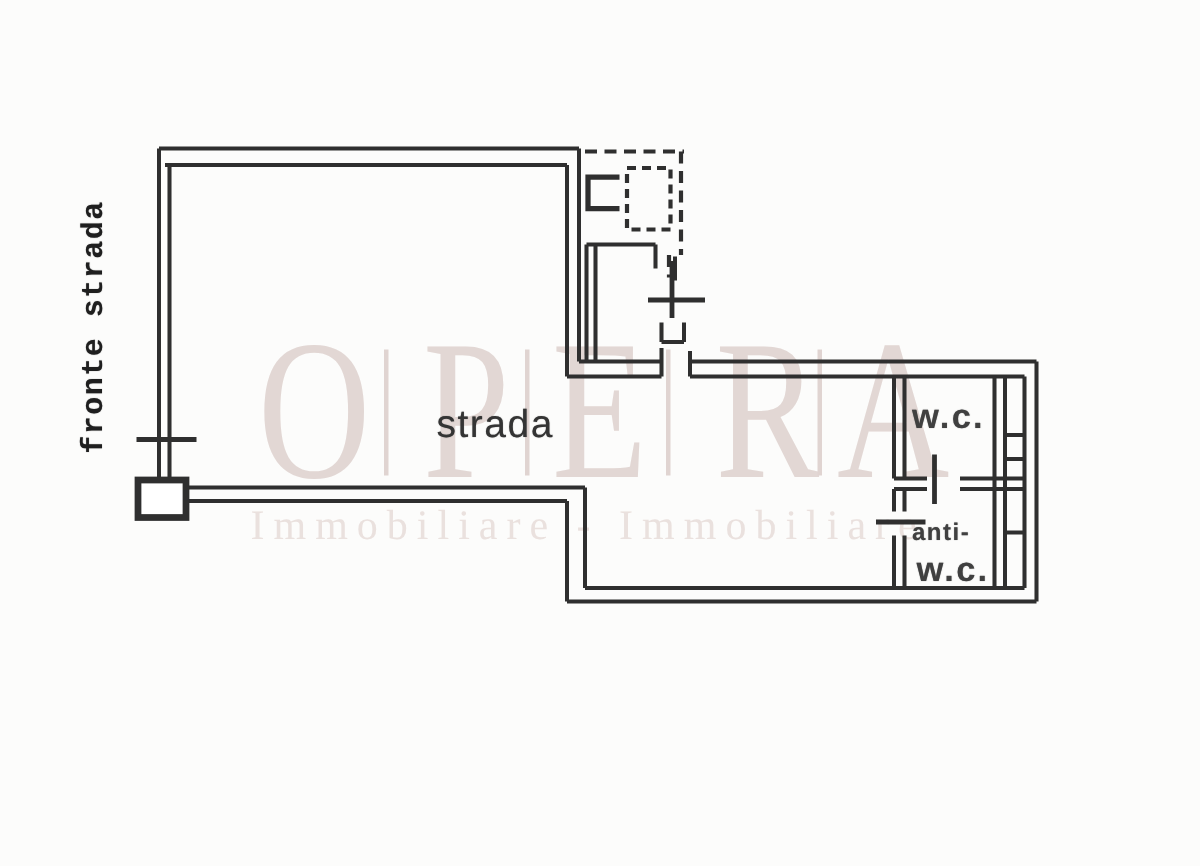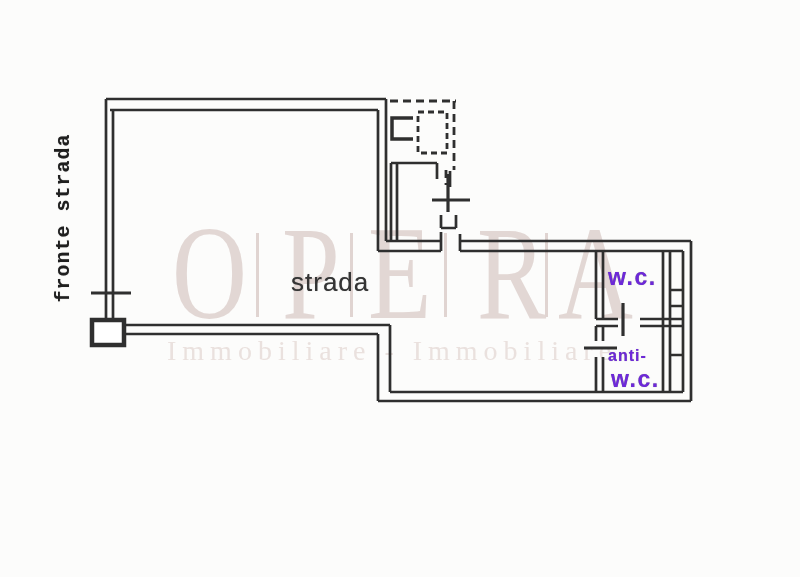--- a/index.html
+++ b/index.html
@@ -32,21 +32,21 @@
     font-size:28px;line-height:1;
     letter-spacing:6px;
     color:#eae1de;
     white-space:nowrap;
     user-select:none;
   }
   
   #plan-svg{position:absolute;left:0;top:0;z-index:2;filter:blur(0.3px);}
   
   .plan-label{
-    position:absolute;z-index:3;color:#6d28d9;
+    position:absolute;z-index:3;color:#404040;
     text-shadow:0 0 0.7px rgba(40,40,40,0.55);
     white-space:nowrap;line-height:1;
   }
   #lbl-fronte{
     left:64px;top:218px;
     transform:translate(-50%,-50%) rotate(-90deg);
     font-family:"Liberation Mono", monospace;
     font-weight:700;font-size:20px;letter-spacing:1px;
     color:#1f1f1f;
   }

